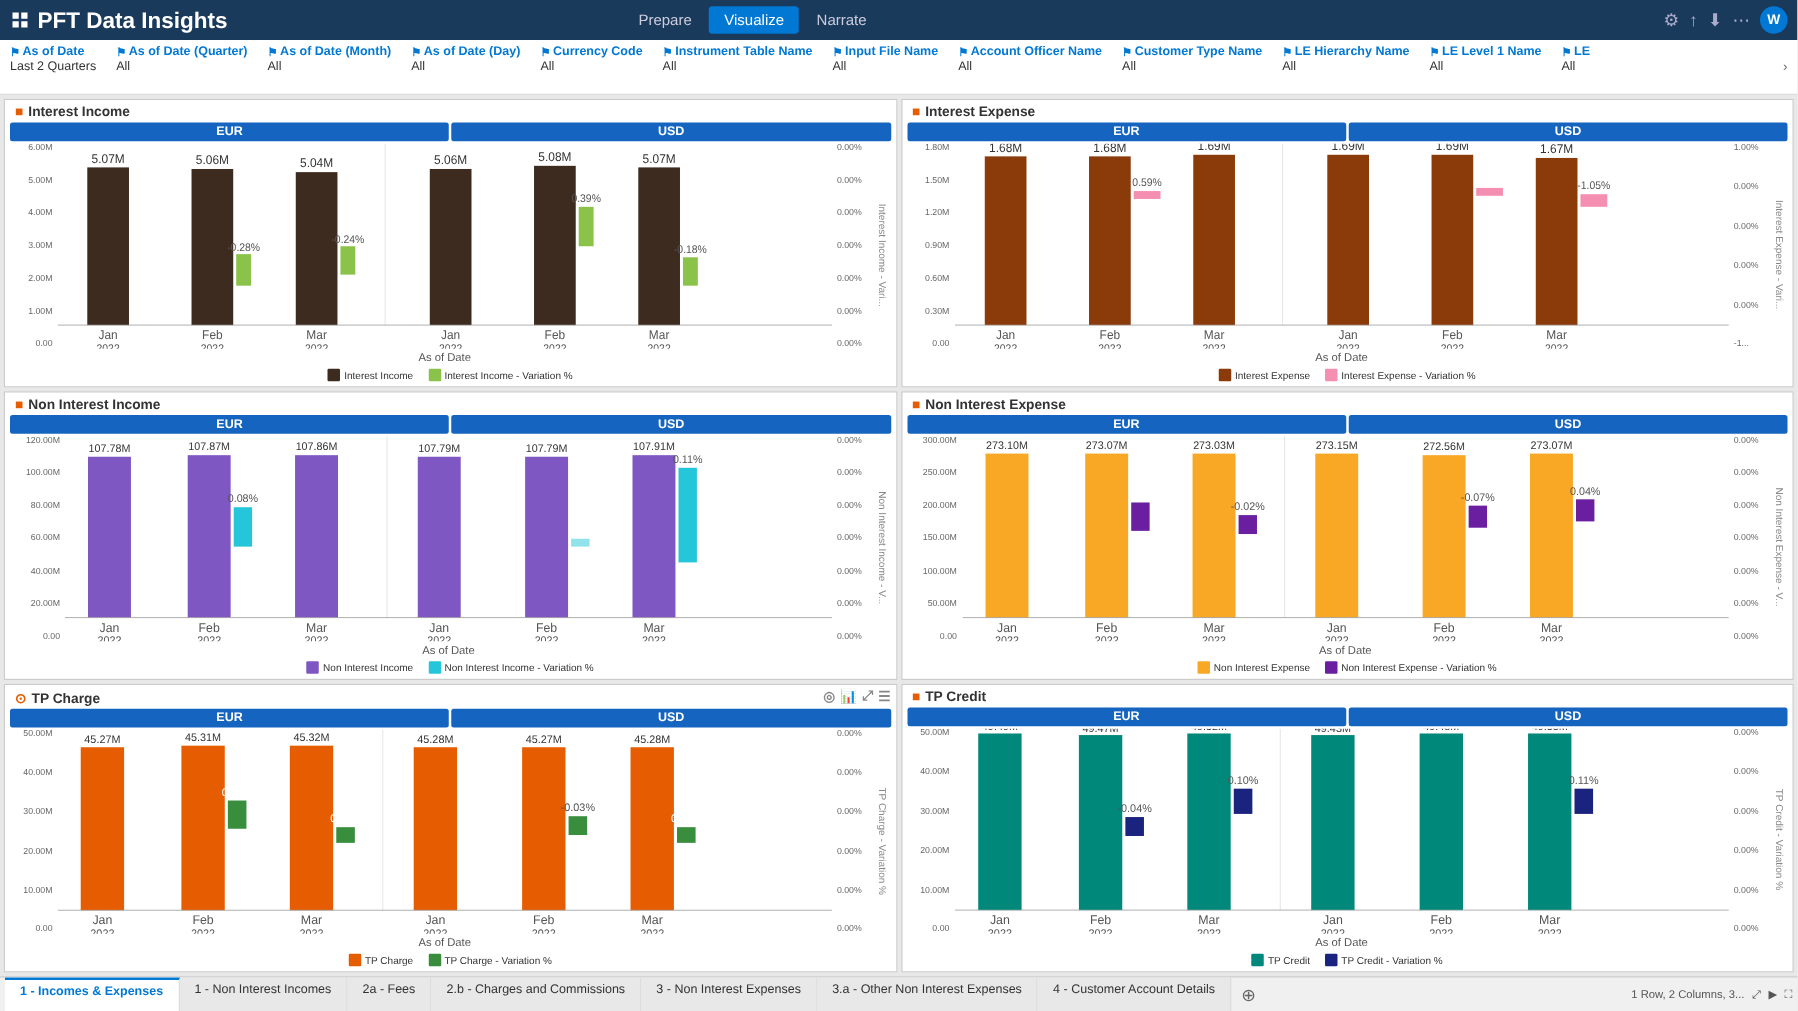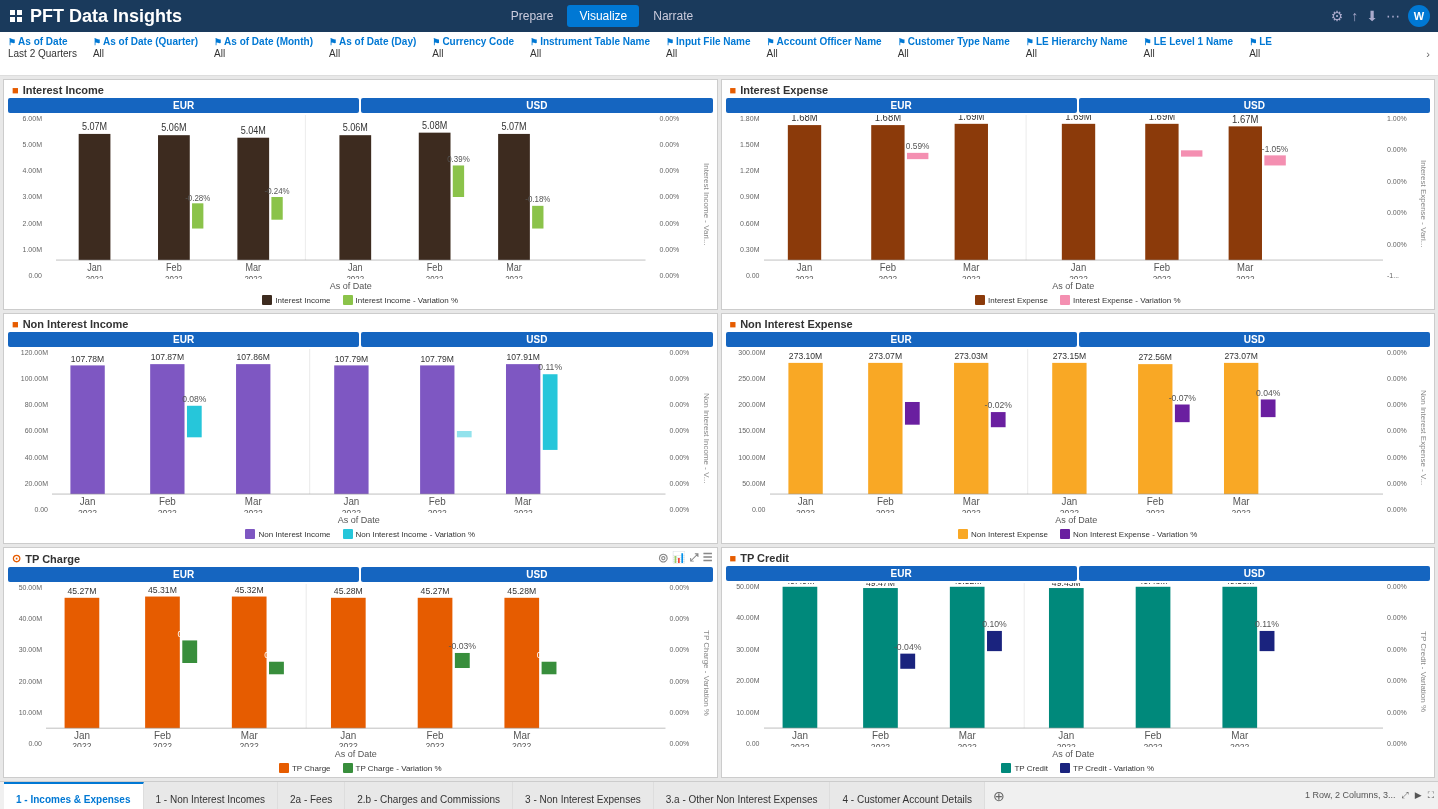--- a/index.html
+++ b/index.html
@@ -137,21 +137,21 @@
     .tab {
       padding: 4px 12px;
       font-size: 10px;
       cursor: pointer;
       border-right: 1px solid #ddd;
       white-space: nowrap;
       color: #333;
       background: #e8e8e8;
       height: 100%;
       display: flex;
-      align-items: flex-end;
+      align-items: flex-start;
     }
     .tab.active {
       background: white;
       color: #0078d4;
       font-weight: 700;
       border-top: 2px solid #0078d4;
     }
     .tab-add { padding: 4px 8px; font-size: 14px; color: #666; cursor: pointer; }
     .tab-right { margin-left: auto; display: flex; gap: 6px; font-size: 9px; color: #555; }
   </style>
@@ -239,21 +239,21 @@
   <div class="chart-panel">
     <div class="chart-panel-title">
       <span style="color:#e65c00">■</span>
       <span>Interest Income</span>
     </div>
     <div class="chart-inner">
       <div class="currency-headers">
         <div class="currency-header">EUR</div>
         <div class="currency-header">USD</div>
       </div>
-      <div style="flex:1;display:flex;gap:12px;position:relative;">
+      <div style="flex:1;display:flex;gap:2px;position:relative;">
 
         <div style="display:flex;flex-direction:column;justify-content:space-between;align-items:flex-end;width:36px;font-size:7px;color:#666;padding-right:2px;padding-bottom:14px;">
           <span>6.00M</span>
             <span>5.00M</span>
             <span>4.00M</span>
             <span>3.00M</span>
             <span>2.00M</span>
             <span>1.00M</span>
             <span>0.00</span>
         </div>

